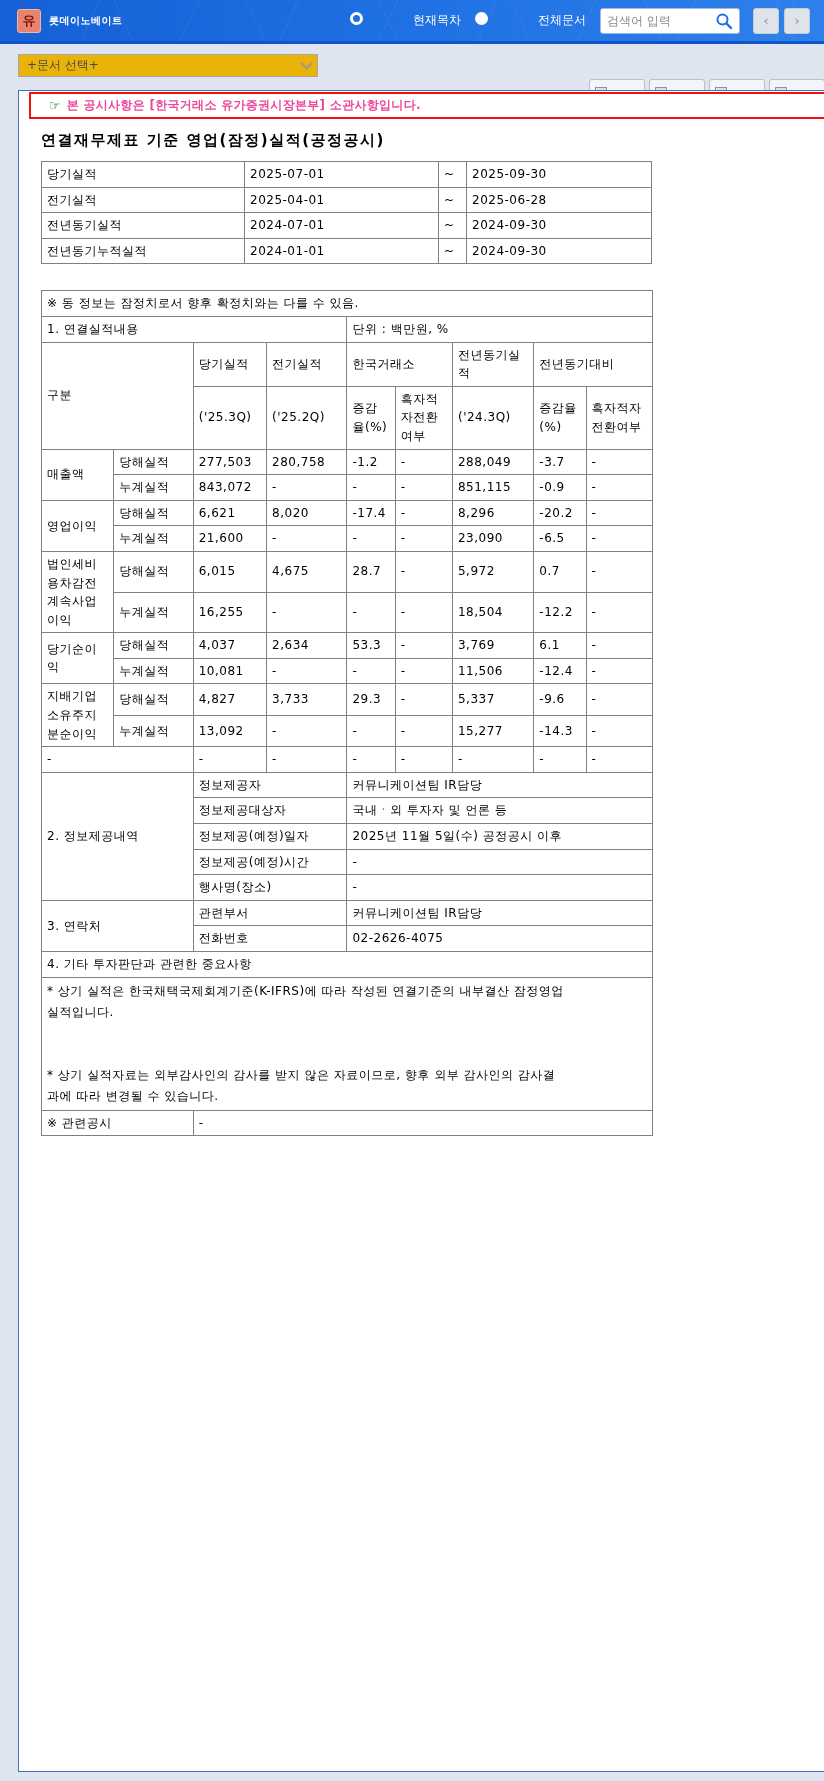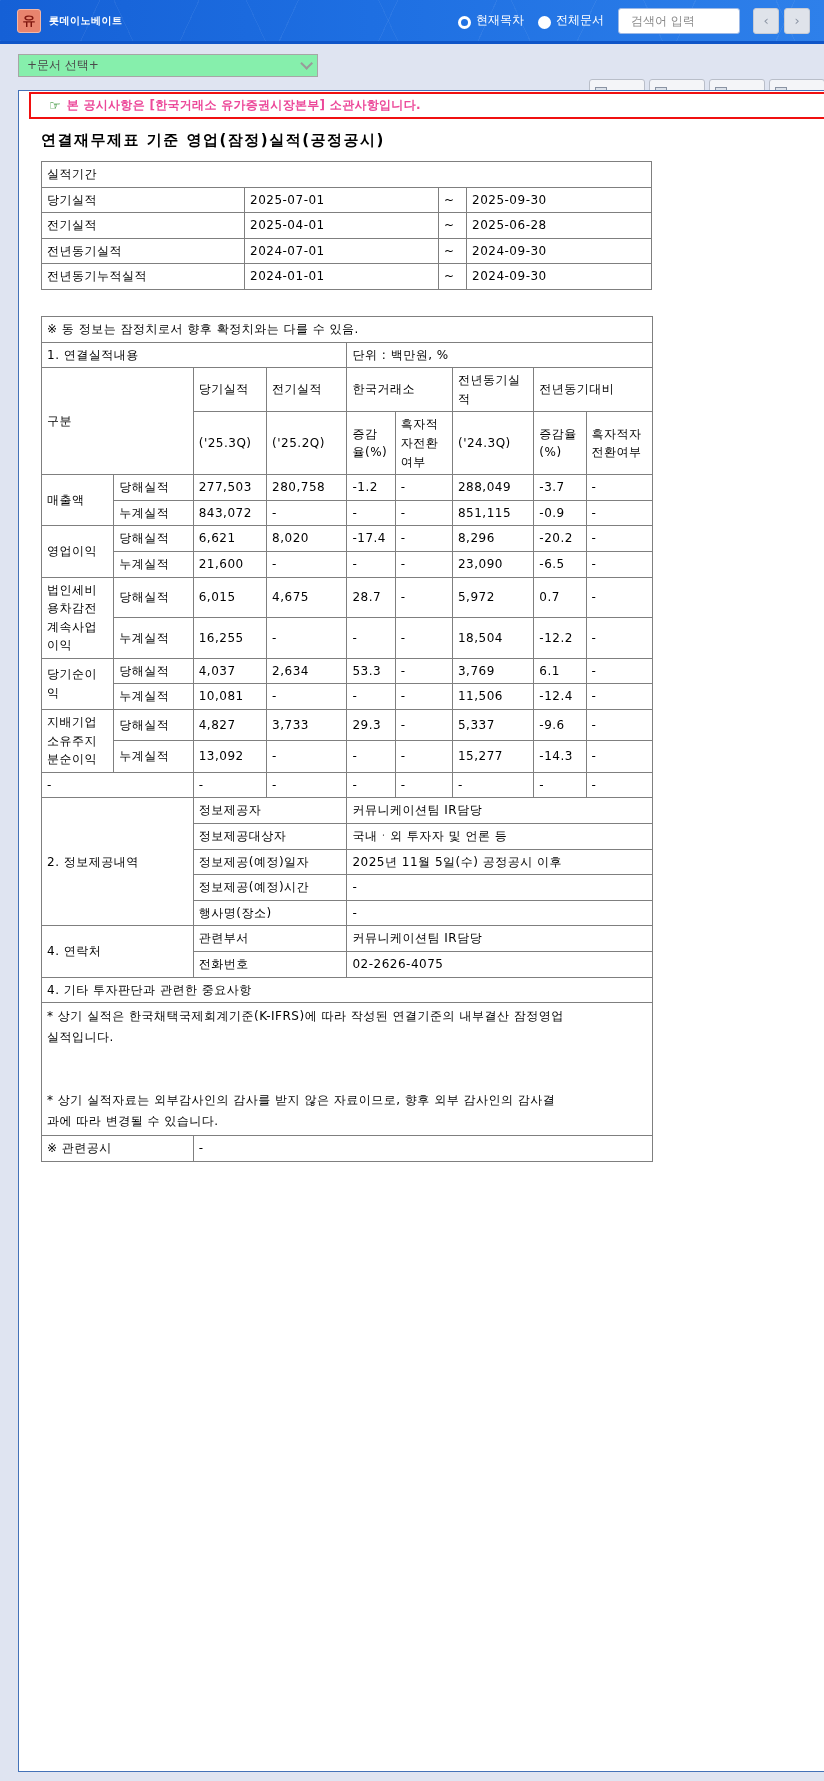--- a/index.html
+++ b/index.html
@@ -23,44 +23,44 @@
   }
   .logo-badge {
     margin-left:17px; width:24px; height:24px; border-radius:3px;
     background:#e8846e; border:1px solid #f3b7a6;
     color:#7d150d; font-weight:bold; font-size:13px;
     display:flex; align-items:center; justify-content:center; flex:0 0 auto;
   }
   .company-name { color:#fff; font-weight:bold; font-size:10px; margin-left:8px; letter-spacing:0.5px; }
   .topbar-right { margin-left:auto; display:flex; align-items:center; margin-right:14px; }
   .radio-group { display:flex; align-items:center; }
-  .radio-item { display:flex; align-items:flex-end; margin-right:14px; cursor:pointer; }
+  .radio-item { display:flex; align-items:flex-start; margin-right:14px; cursor:pointer;gap:45px; }
   .radio-dot { width:13px; height:13px; border-radius:50%; margin-right:5px; flex:0 0 auto; }
   .radio-dot.ring  { background:transparent; border:3px solid #fff; }
   .radio-dot.solid { background:#fff; border:3px solid #fff; }
   .radio-label { color:#fff; font-size:12px; }
   .search-box {
-    width:122px; height:26px; background:#fff; border:1px solid #9db9e6; border-radius:3px;
-    display:flex; align-items:center; padding:0 12px; margin-right:8px;
+    width:140px; height:26px; background:#fff; border:1px solid #9db9e6; border-radius:3px;
+    display:flex; align-items:center; padding:0 6px; margin-right:8px;
   }
   .search-box input {
     border:none; outline:none; flex:1 1 auto; width:100px;
     font-family:inherit; font-size:12px; color:#333;
   }
   .search-box input::placeholder { color:#8a8a8a; }
   .nav-btn {
     width:26px; height:26px; background:#dfe3ea; border:1px solid #c6cbd5; border-radius:3px;
     color:#8a93a3; font-size:13px; line-height:24px; text-align:center; margin-left:5px; cursor:pointer;
     user-select:none;
   }
 
   
   .doc-select {
     position:absolute; left:18px; top:54px; width:300px; height:23px;
-    background:#86efac; border:1px solid #a6a6a6;
+    background:#eab308; border:1px solid #a6a6a6;
     display:flex; align-items:center; padding:0 8px; color:#4a4a4a; cursor:pointer;
   }
   .doc-select .chev {
     margin-left:auto; width:9px; height:9px;
     border-right:2px solid #9a9a9a; border-bottom:2px solid #9a9a9a;
     transform:rotate(45deg) translateY(-3px);
   }
   .toolbar-stubs { position:absolute; top:79px; left:585px; display:flex; z-index:0; }
   .toolbar-stub {
     width:56px; height:26px; background:#f4f5f8; border:1px solid #b9bec9; border-radius:3px;
@@ -156,23 +156,20 @@
   <div class="doc-title">연결재무제표 기준 영업(잠정)실적(공정공시)</div>
 
   <table class="period-table">
     <colgroup>
         <col style="width:203px">
         <col style="width:194px">
         <col style="width:28px">
         <col style="width:185px">
       </colgroup>
     <tbody>
-        <tr>
-          <td colspan="4">실적기간</td>
-        </tr>
     <tr>
       <td>당기실적</td>
       <td>2025-07-01</td>
       <td>~</td>
       <td>2025-09-30</td>
     </tr>
     <tr>
       <td>전기실적</td>
       <td>2025-04-01</td>
       <td>~</td>
@@ -370,21 +367,21 @@
     <tr>
       <td colspan="2">정보제공(예정)시간</td>
       <td colspan="5">-</td>
     </tr>
     <tr>
       <td colspan="2">행사명(장소)</td>
       <td colspan="5">-</td>
     </tr>
 
     <tr>
-      <td colspan="2" rowspan="2">4. 연락처</td>
+      <td colspan="2" rowspan="2">3. 연락처</td>
       <td colspan="2">관련부서</td>
       <td colspan="5">커뮤니케이션팀 IR담당</td>
     </tr>
     <tr>
       <td colspan="2">전화번호</td>
       <td colspan="5">02-2626-4075</td>
     </tr>
 
     <tr>
       <td colspan="9">4. 기타 투자판단과 관련한 중요사항</td>

